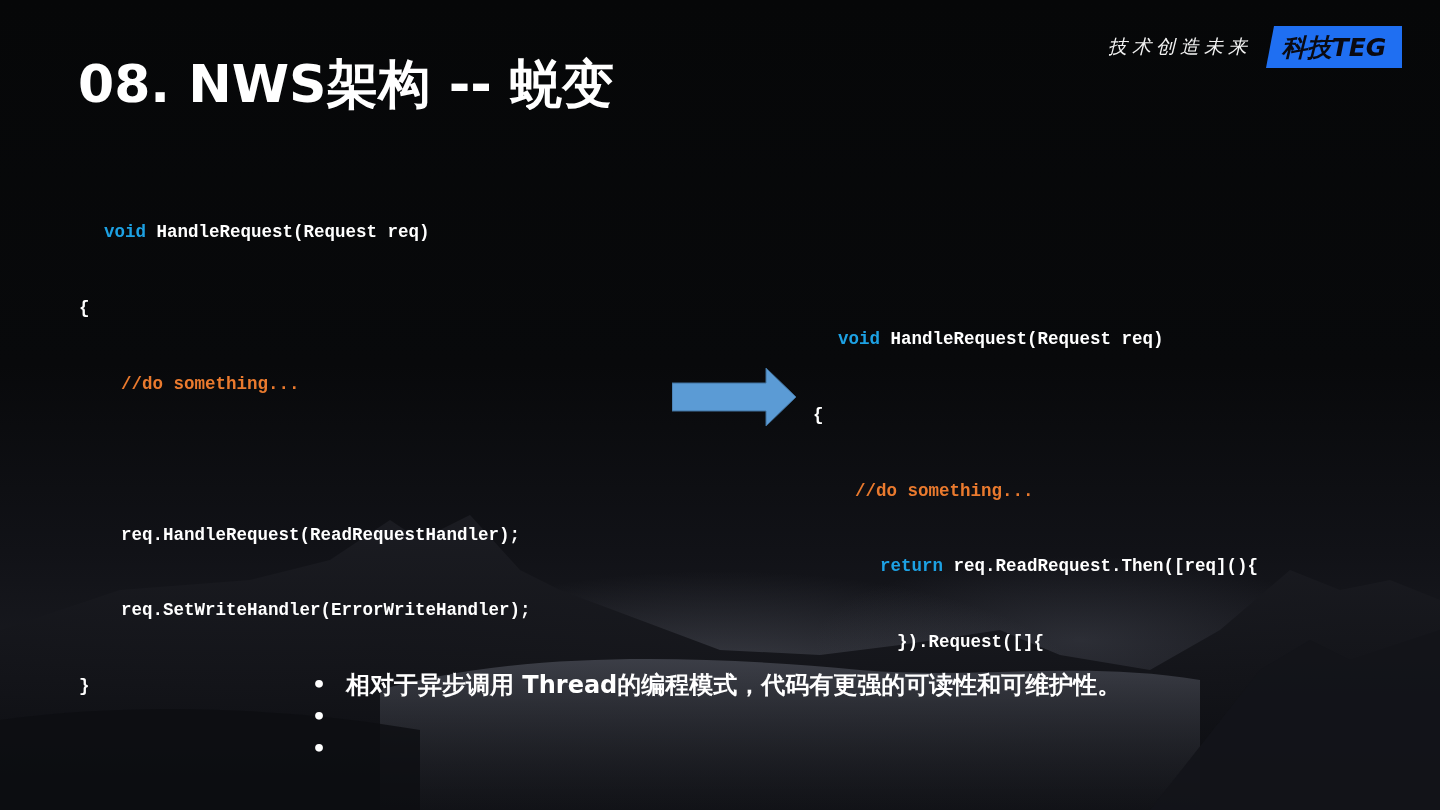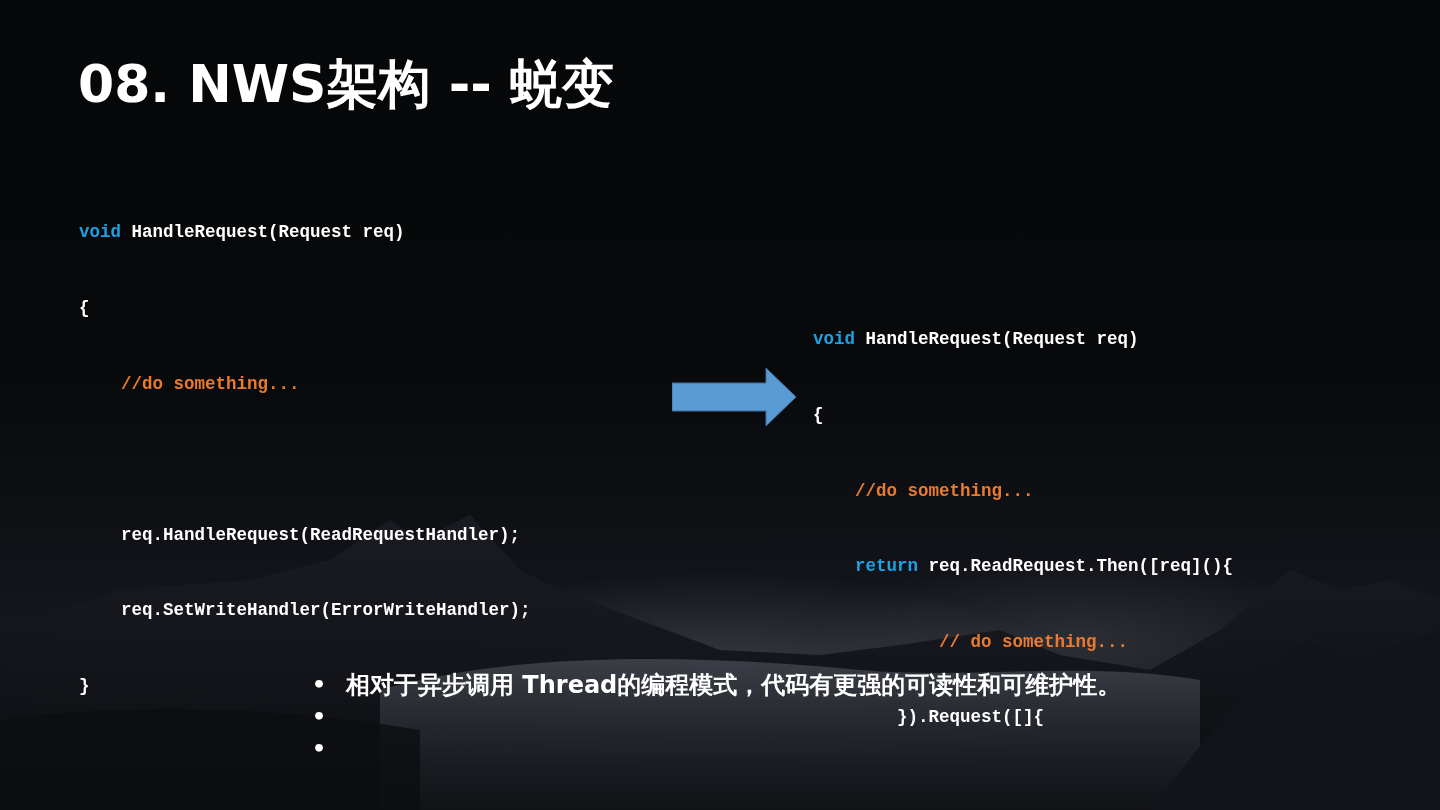--- a/index.html
+++ b/index.html
@@ -35,21 +35,21 @@
     font-size: 25px; color: #0a0a12; letter-spacing: 0px;
   }
 
   .code {
     position: absolute;
     font-family: "Liberation Mono", "DejaVu Sans Mono", monospace;
     font-weight: bold; font-size: 17.5px; line-height: 25.2px;
     white-space: pre; color: #ffffff;
   }
   .code .line { display: block; height: 25.2px; }
-  .kw { color: #1da1e3; }
+  .kw { color: #1da1e3; margin-left: 25px; }
   .cm { color: #ea7a2e; }
 
   .arrow { position: absolute; left: 672px; top: 368px; width: 124px; height: 58px; }
 
   .bullets {
     position: absolute; left: 312px; top: 669px;
     font-family: "DejaVu Sans", sans-serif; font-weight: bold; font-size: 24px;
     line-height: 32px; color: #ffffff;
   }
   .bullets li { list-style: none; display: flex; align-items: center; }
@@ -72,20 +72,24 @@
       </linearGradient>
     </defs>
     <path d="M0,150 L120,110 L250,100 L330,80 L390,40 L420,60 L470,35 L520,90 L560,110 L640,140 L720,170 L820,175 L900,165 L1000,150 L1060,175 L1150,190 L1220,150 L1290,90 L1340,110 L1390,100 L1440,120 L1440,330 L0,330 Z" fill="url(#mg)"></path>
     <path d="M380,210 C520,170 700,175 860,190 C980,200 1080,180 1200,200 L1200,330 L380,330 Z" fill="url(#mist)"></path>
     <path d="M0,240 C150,220 300,230 420,250 L420,330 L0,330 Z" fill="#0d0e12" opacity="0.8"></path>
     <path d="M1150,330 L1260,190 L1310,160 L1350,180 L1440,150 L1440,330 Z" fill="#131419" opacity="0.9"></path>
   </svg>
 
   <div class="title">08. NWS架构 -- 蜕变</div>
 
+  <div class="brand">
+    <span class="slogan">技术创造未来</span>
+    <span class="badge">科技TEG</span>
+  </div>
 
   <div class="code" style="left:79px; top:170px;">
     <span class="line"><span class="kw">void</span><span> HandleRequest(Request req)</span></span>
     <span class="line"><span>{</span></span>
     <span class="line"><span>    </span><span class="cm">//do something...</span></span>
     <span class="line"><span></span></span>
     <span class="line"><span>    req.HandleRequest(ReadRequestHandler);</span></span>
     <span class="line"><span>    req.SetWriteHandler(ErrorWriteHandler);</span></span>
     <span class="line"><span>}</span></span>
     <span class="line"><span></span></span>
@@ -104,21 +108,20 @@
 
   <svg class="arrow" viewBox="0 0 124 58">
     <polygon points="0,15 94,15 94,0 124,29 94,58 94,43 0,43" fill="#5b9bd5" stroke="#41719c" stroke-width="1"></polygon>
   </svg>
 
   <div class="code" style="left:813px; top:277px;">
     <span class="line"><span class="kw">void</span><span> HandleRequest(Request req)</span></span>
     <span class="line"><span>{</span></span>
     <span class="line"><span>    </span><span class="cm">//do something...</span></span>
     <span class="line"><span>    </span><span class="kw">return</span><span> req.ReadRequest.Then([req](){</span></span>
-    <span class="line"><span>            </span><span class="cm">// do something...</span></span>
     <span class="line"><span>        }).Request([]{</span></span>
     
     
     
   </div>
 
   <ul class="bullets">
     <li>
         <span class="dot">•</span>
         <span>相对于异步调用 Thread的编程模式，代码有更强的可读性和可维护性。</span>

